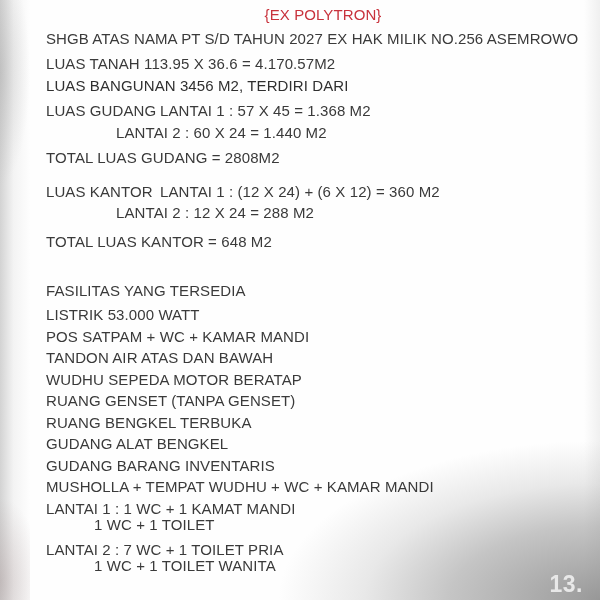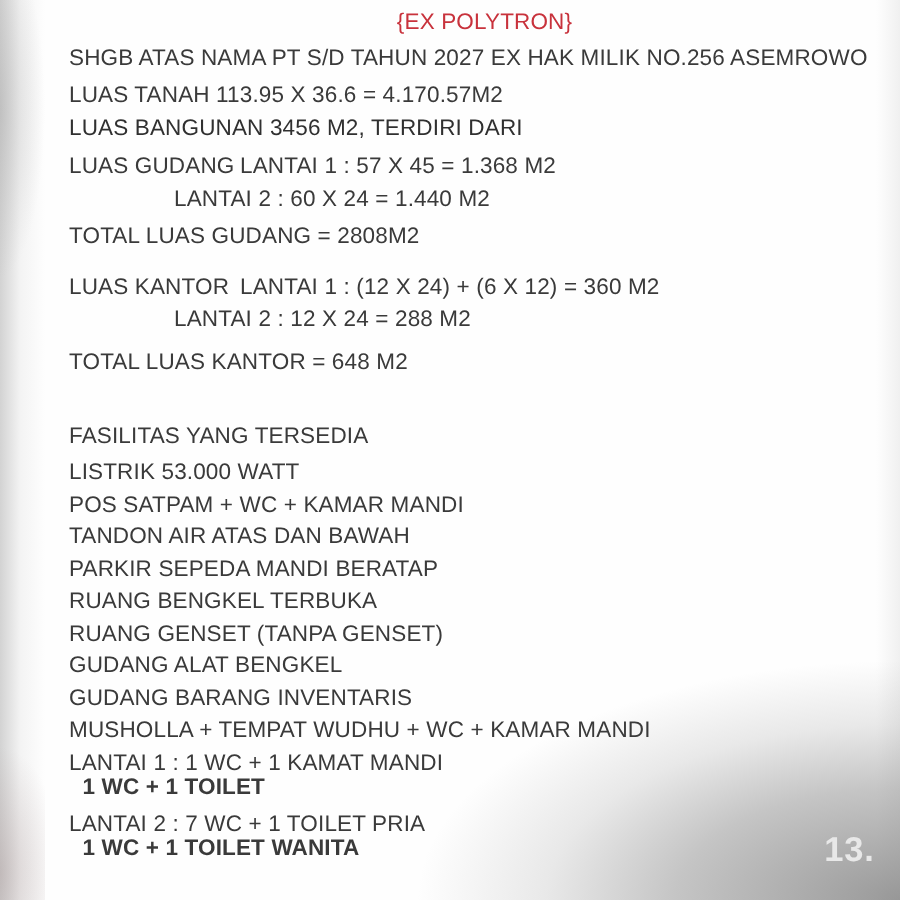--- a/index.html
+++ b/index.html
@@ -44,33 +44,33 @@
   }
   .line { padding-left: 46px; line-height: 21.5px; }
   .title {
     color: #c8323c;
     text-align: center;
     margin-top: 4px;
   }
   .bold { font-weight: normal; color: #303030; }
   .row-label { display: inline-block; width: 114px; }
   .indent  { padding-left: 116px; }
-  .indent2 { padding-left: 55px; font-weight: bold; }
+  .indent2 { padding-left: 94px; }
   .mt-a { margin-top: 9px; }
   .mt-b { margin-top: 2px; }
   .mt-c { margin-top: 4px; }
   .mt-d { margin-top: 4px; }
   .mt-e { margin-top: 12px; }
   .mt-f { margin-top: 7px; }
   .mt-g { margin-top: 28px; }
   .mt-h { margin-top: 2.5px; }
   .tight { margin-top: -5.5px; }
   .mt-i { margin-top: 4px; }
   .page-number {
-    position: absolute; right: 17px; bottom: 20px;
+    position: absolute; right: 17px; bottom: 2px;
     color: #e8e8e8;
     font-size: 23px;
     font-weight: 600;
     letter-spacing: 0.5px;
   }
 </style>
 </head>
 <body>
 
 <div class="page">
@@ -92,23 +92,23 @@
     <div class="line mt-d">TOTAL LUAS GUDANG = 2808M2</div>
 
     <div class="line mt-e"><span class="row-label">LUAS KANTOR</span><span>LANTAI 1 : (12 X 24) + (6 X 12) = 360 M2</span></div>
     <div class="line indent">LANTAI 2 : 12 X 24 = 288 M2</div>
     <div class="line mt-f">TOTAL LUAS KANTOR = 648 M2</div>
 
     <div class="line mt-g">FASILITAS YANG TERSEDIA</div>
     <div class="line mt-h">LISTRIK 53.000 WATT</div>
     <div class="line">POS SATPAM + WC + KAMAR MANDI</div>
     <div class="line">TANDON AIR ATAS DAN BAWAH</div>
-    <div class="line">PARKIR SEPEDA MANDI BERATAP</div>
+    <div class="line">WUDHU SEPEDA MOTOR BERATAP</div>
+    <div class="line">RUANG GENSET (TANPA GENSET)</div>
     <div class="line">RUANG BENGKEL TERBUKA</div>
-    <div class="line">RUANG GENSET (TANPA GENSET)</div>
     <div class="line">GUDANG ALAT BENGKEL</div>
     <div class="line">GUDANG BARANG INVENTARIS</div>
     <div class="line">MUSHOLLA + TEMPAT WUDHU + WC + KAMAR MANDI</div>
 
     <div class="line">LANTAI 1 : 1 WC + 1 KAMAT MANDI</div>
     <div class="line indent2 tight">1 WC + 1 TOILET</div>
     <div class="line mt-i">LANTAI 2 : 7 WC + 1 TOILET PRIA</div>
     <div class="line indent2 tight">1 WC + 1 TOILET WANITA</div>
 
   </div>

